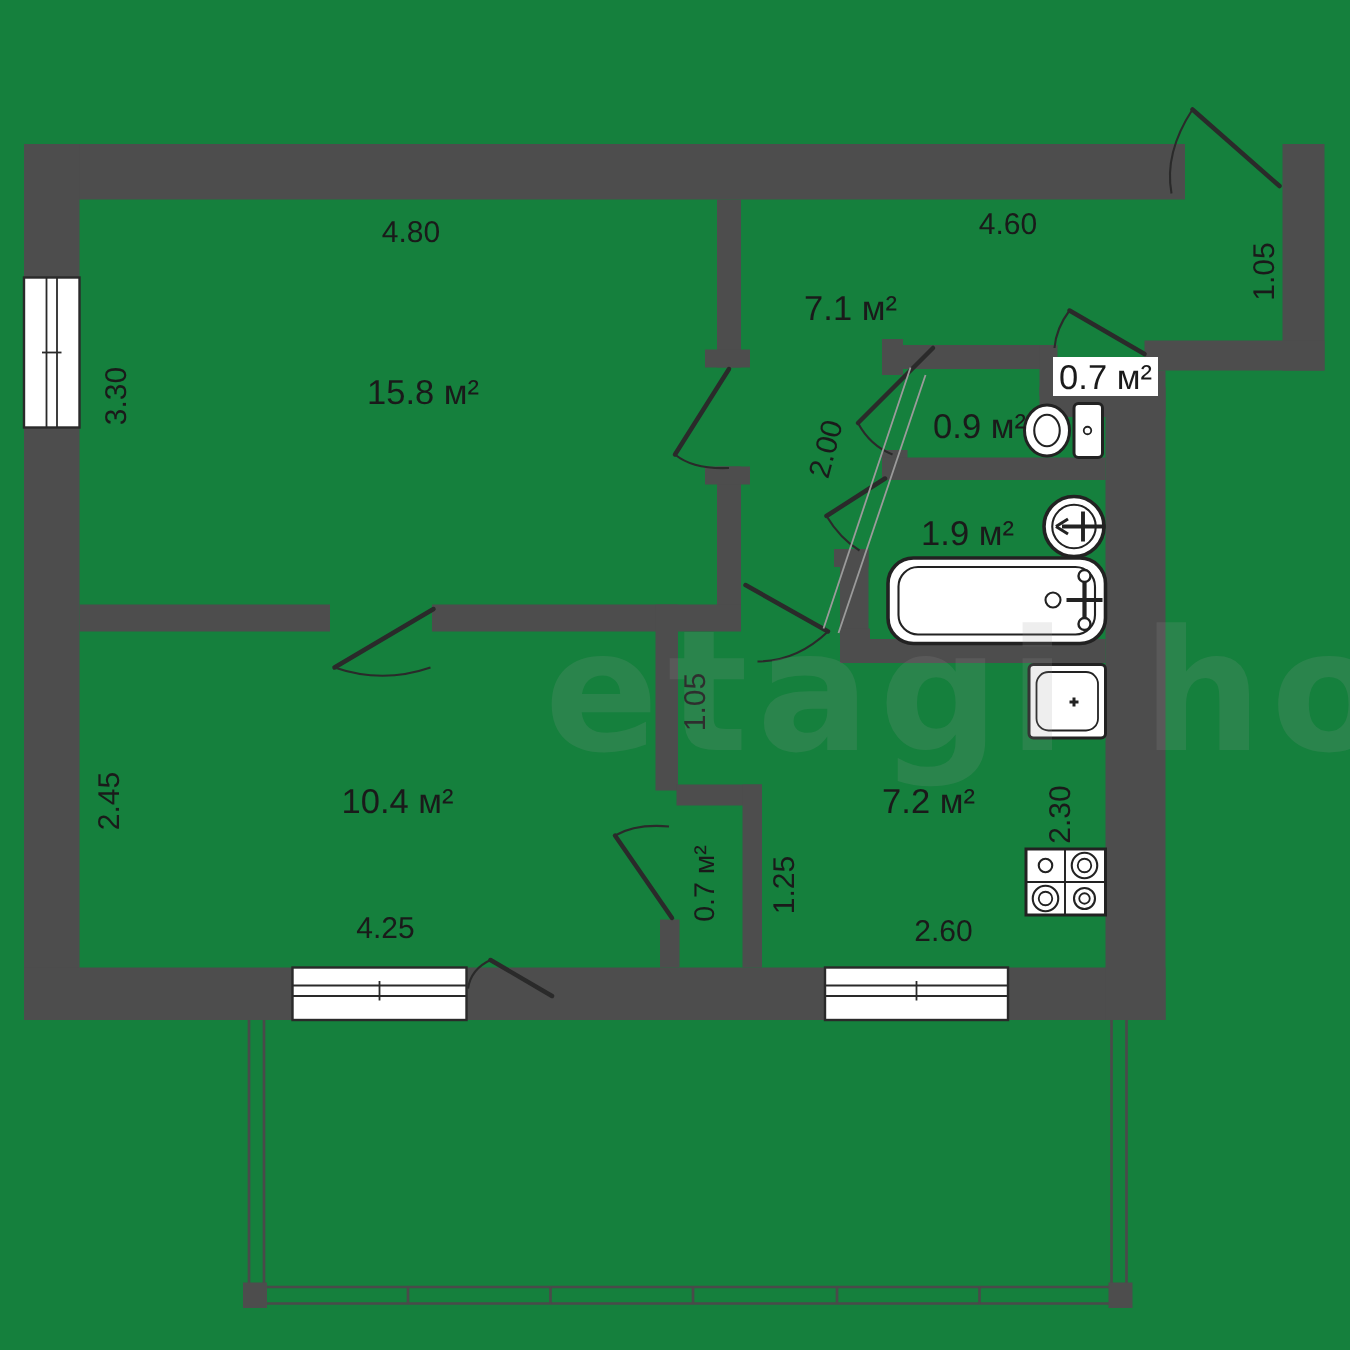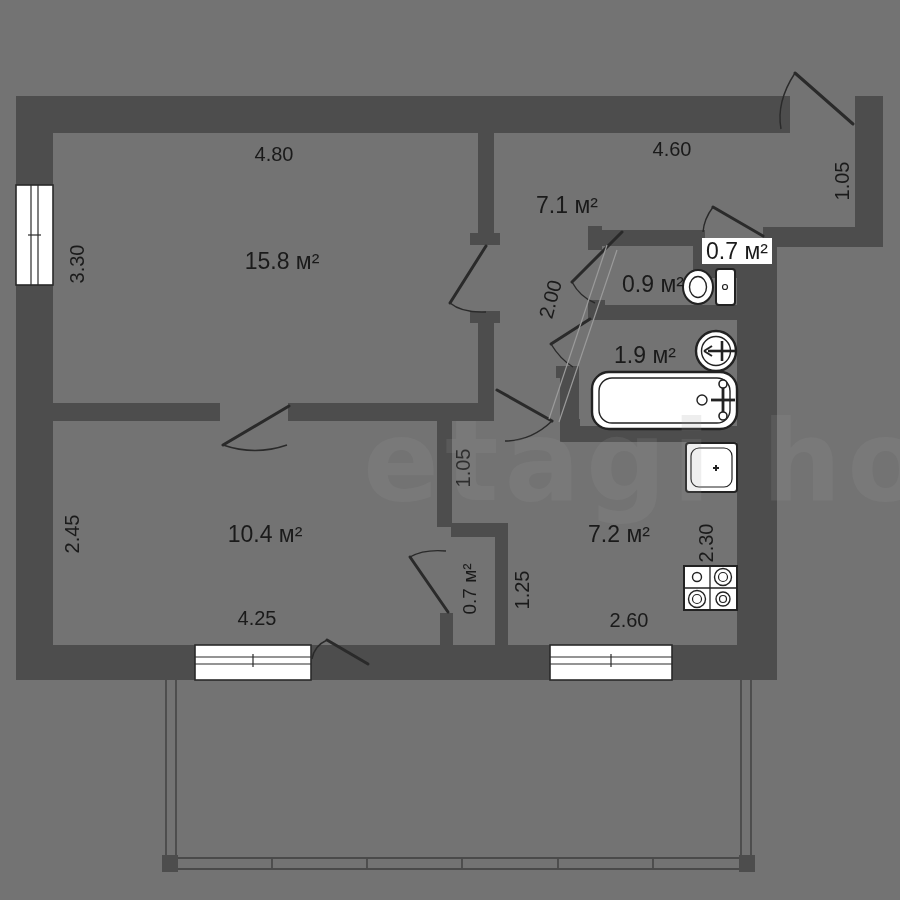--- a/index.html
+++ b/index.html
@@ -1,16 +1,16 @@
 <!DOCTYPE html>
 <html style="--wall: #4d4d4d; --line: #2a2a2a; --dim_text: #1a1a1a; --watermark: #999999;"><head>
 <meta charset="utf-8">
 <style>
   html,body{margin:0;padding:0;background:#ffffff;}
-  .page{width:900px;height:900px;position:relative;background:#737373;overflow:hidden;}
+  .page{width:900px;height:900px;position:relative;background:#15803d;overflow:hidden;}
   svg{display:block;}
   .wall{fill:var(--wall,#4d4d4d);stroke:none;}
   .door{stroke:var(--line,#2a2a2a);stroke-width:3;fill:none;stroke-linecap:round;}
   .doorarc{stroke:var(--line,#2a2a2a);stroke-width:1.4;fill:none;}
   .fix{stroke:#222;fill:#fff;}
   .thinline{stroke:#9b9b9b;stroke-width:1.2;fill:none;}
   .winframe{stroke:#2a2a2a;stroke-width:1.6;fill:#fff;}
   .winline{stroke:#2a2a2a;stroke-width:1.2;}
   .balc{stroke:#4a4a4a;stroke-width:1.8;fill:none;}
   .dim{font-family:"Liberation Sans","DejaVu Sans",sans-serif;font-size:20px;fill:var(--dim_text,#1a1a1a);text-anchor:middle;}

